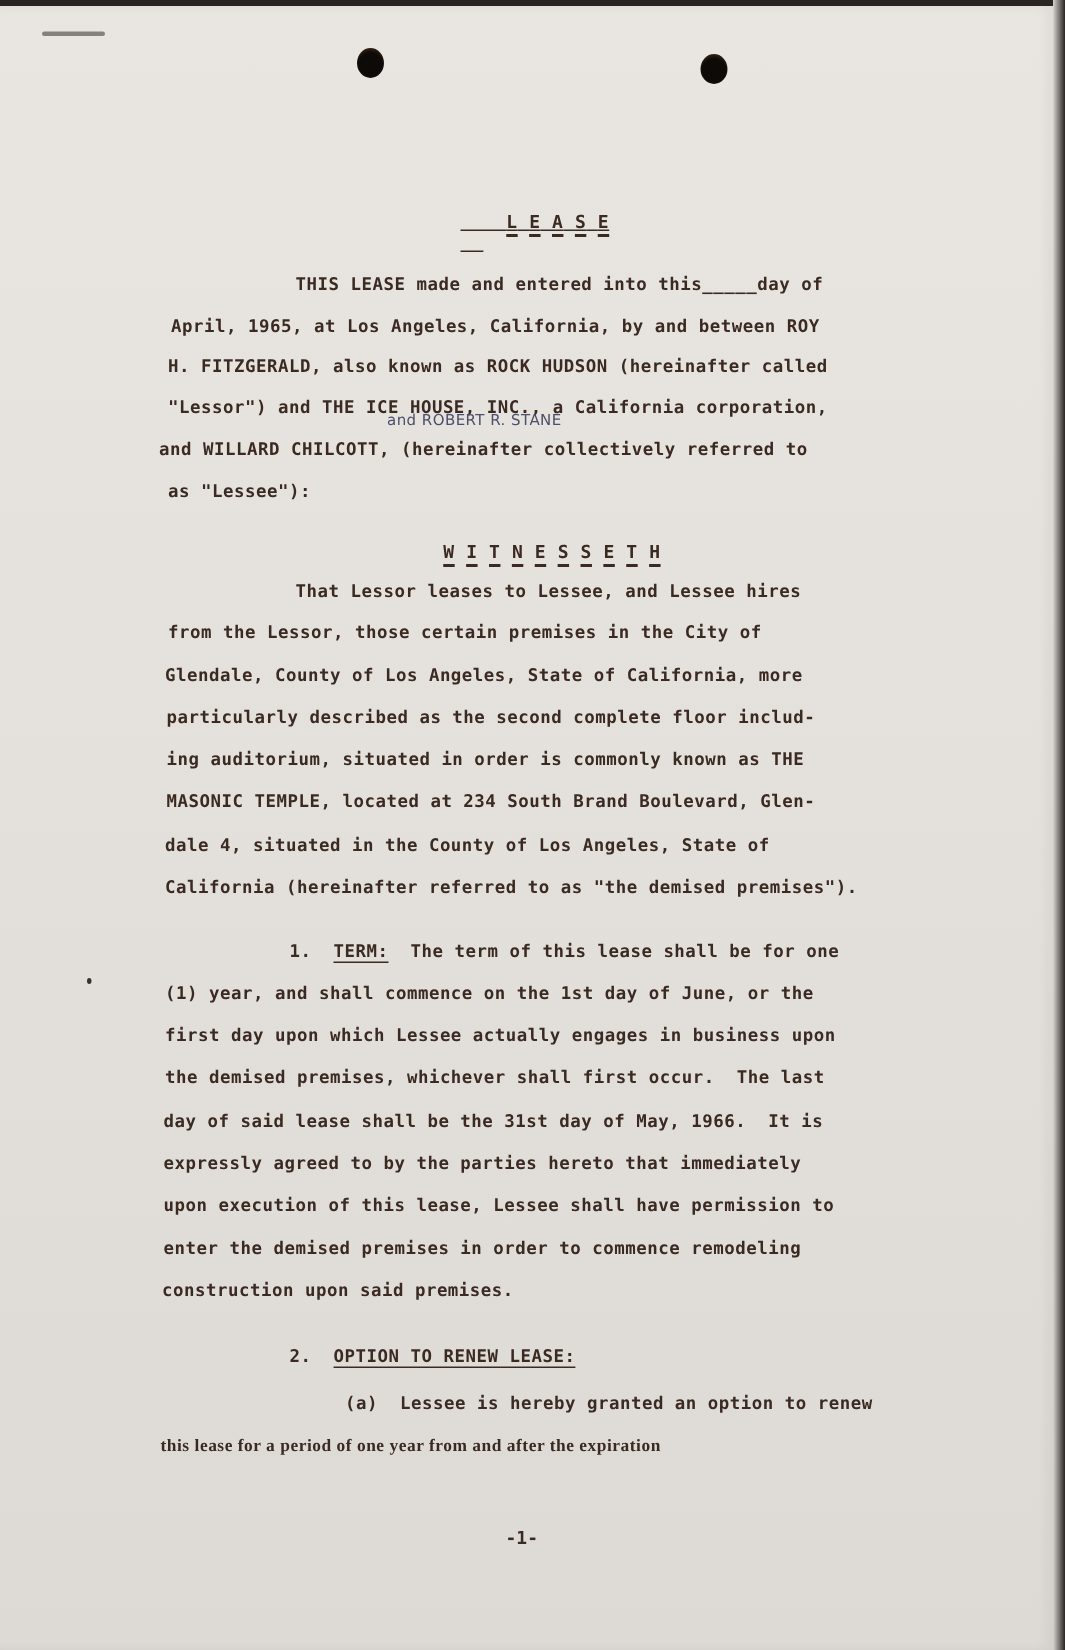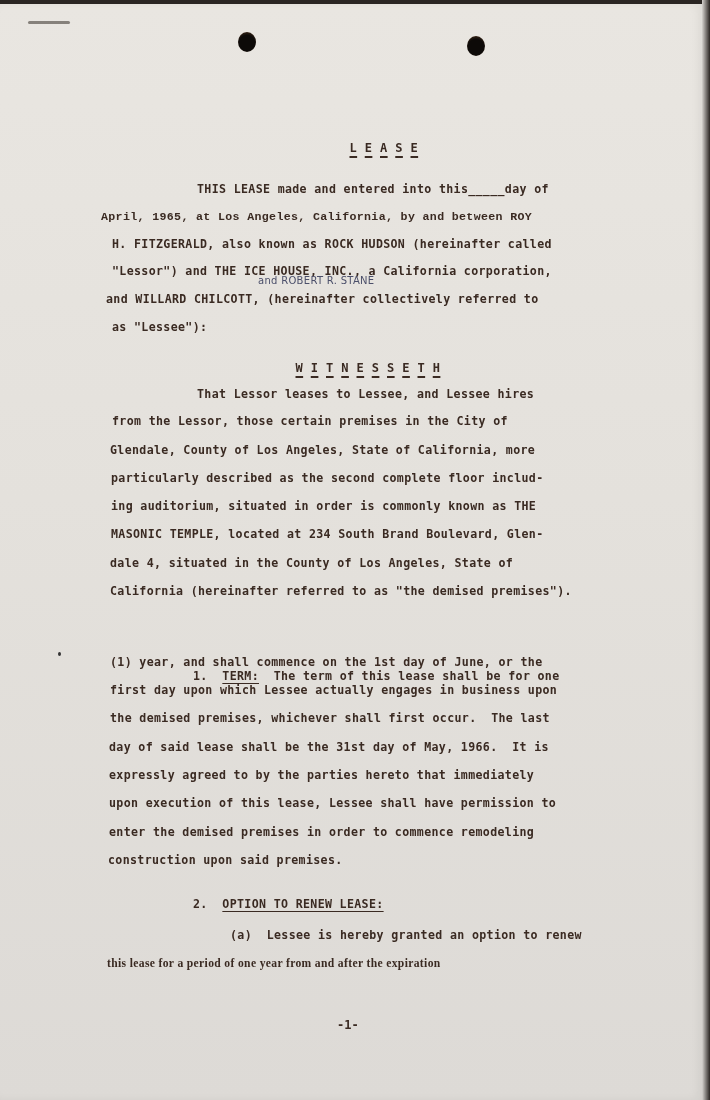--- a/index.html
+++ b/index.html
@@ -59,46 +59,46 @@
 <div class="page">
   <div class="corner-mark"></div>
   <div class="hole" style="left:238px;top:28px;"></div>
   <div class="hole" style="left:467px;top:32px;"></div>
   <div class="margin-dot"></div>
 </div>
 <div class="page-edge-right"></div>
 
 <div class="text">
 
-  <div class="title ul-letters" style="left:319px;top:127px;">
+  <div class="title ul-letters" style="left:307px;top:127px;text-decoration:underline;">
     <span>L</span> <span>E</span> <span>A</span> <span>S</span> <span>E</span>
   </div>
 
   <div class="line" style="left:197px;top:182px;">THIS LEASE made and entered into this_____day of</div>
-  <div class="line" style="left:101px;top:210px;font-family:Liberation Mono, monospace;">April, 1965, at Los Angeles, California, by and between ROY</div>
+  <div class="line" style="left:114px;top:210px;">April, 1965, at Los Angeles, California, by and between ROY</div>
   <div class="line" style="left:112px;top:237px;">H. FITZGERALD, also known as ROCK HUDSON (hereinafter called</div>
   <div class="line" style="left:112px;top:264px;">"Lessor") and THE ICE HOUSE, INC., a California corporation,</div>
   <div class="handwritten">and ROBERT R. STANE</div>
   <div class="line" style="left:106px;top:292px;">and WILLARD CHILCOTT, (hereinafter collectively referred to</div>
   <div class="line" style="left:112px;top:320px;">as "Lessee"):</div>
 
   <div class="title ul-letters" style="left:265px;top:347px;">
     <span>W</span> <span>I</span> <span>T</span> <span>N</span> <span>E</span> <span>S</span> <span>S</span> <span>E</span> <span>T</span> <span>H</span>
   </div>
 
   <div class="line" style="left:197px;top:387px;">That Lessor leases to Lessee, and Lessee hires</div>
   <div class="line" style="left:112px;top:414px;">from the Lessor, those certain premises in the City of</div>
   <div class="line" style="left:110px;top:443px;">Glendale, County of Los Angeles, State of California, more</div>
   <div class="line" style="left:111px;top:471px;">particularly described as the second complete floor includ-</div>
   <div class="line" style="left:111px;top:499px;">ing auditorium, situated in order is commonly known as THE</div>
   <div class="line" style="left:111px;top:527px;text-align:right;">MASONIC TEMPLE, located at 234 South Brand Boulevard, Glen-</div>
   <div class="line" style="left:110px;top:556px;">dale 4, situated in the County of Los Angeles, State of</div>
   <div class="line" style="left:110px;top:584px;">California (hereinafter referred to as "the demised premises").</div>
 
-  <div class="line" style="left:193px;top:627px;margin-top:42px;"><span>1.</span>  <span class="underline">TERM:</span><span>  The term of this lease shall be for one</span></div>
+  <div class="line" style="left:193px;top:627px;"><span>1.</span>  <span class="underline">TERM:</span><span>  The term of this lease shall be for one</span></div>
   <div class="line" style="left:110px;top:655px;">(1) year, and shall commence on the 1st day of June, or the</div>
   <div class="line" style="left:110px;top:683px;">first day upon which Lessee actually engages in business upon</div>
   <div class="line" style="left:110px;top:711px;">the demised premises, whichever shall first occur.  The last</div>
   <div class="line" style="left:109px;top:740px;">day of said lease shall be the 31st day of May, 1966.  It is</div>
   <div class="line" style="left:109px;top:768px;text-align:center;">expressly agreed to by the parties hereto that immediately</div>
   <div class="line" style="left:109px;top:796px;">upon execution of this lease, Lessee shall have permission to</div>
   <div class="line" style="left:109px;top:825px;">enter the demised premises in order to commence remodeling</div>
   <div class="line" style="left:108px;top:853px;">construction upon said premises.</div>
 
   <div class="line" style="left:193px;top:897px;"><span>2.</span>  <span class="underline">OPTION TO RENEW LEASE:</span></div>

